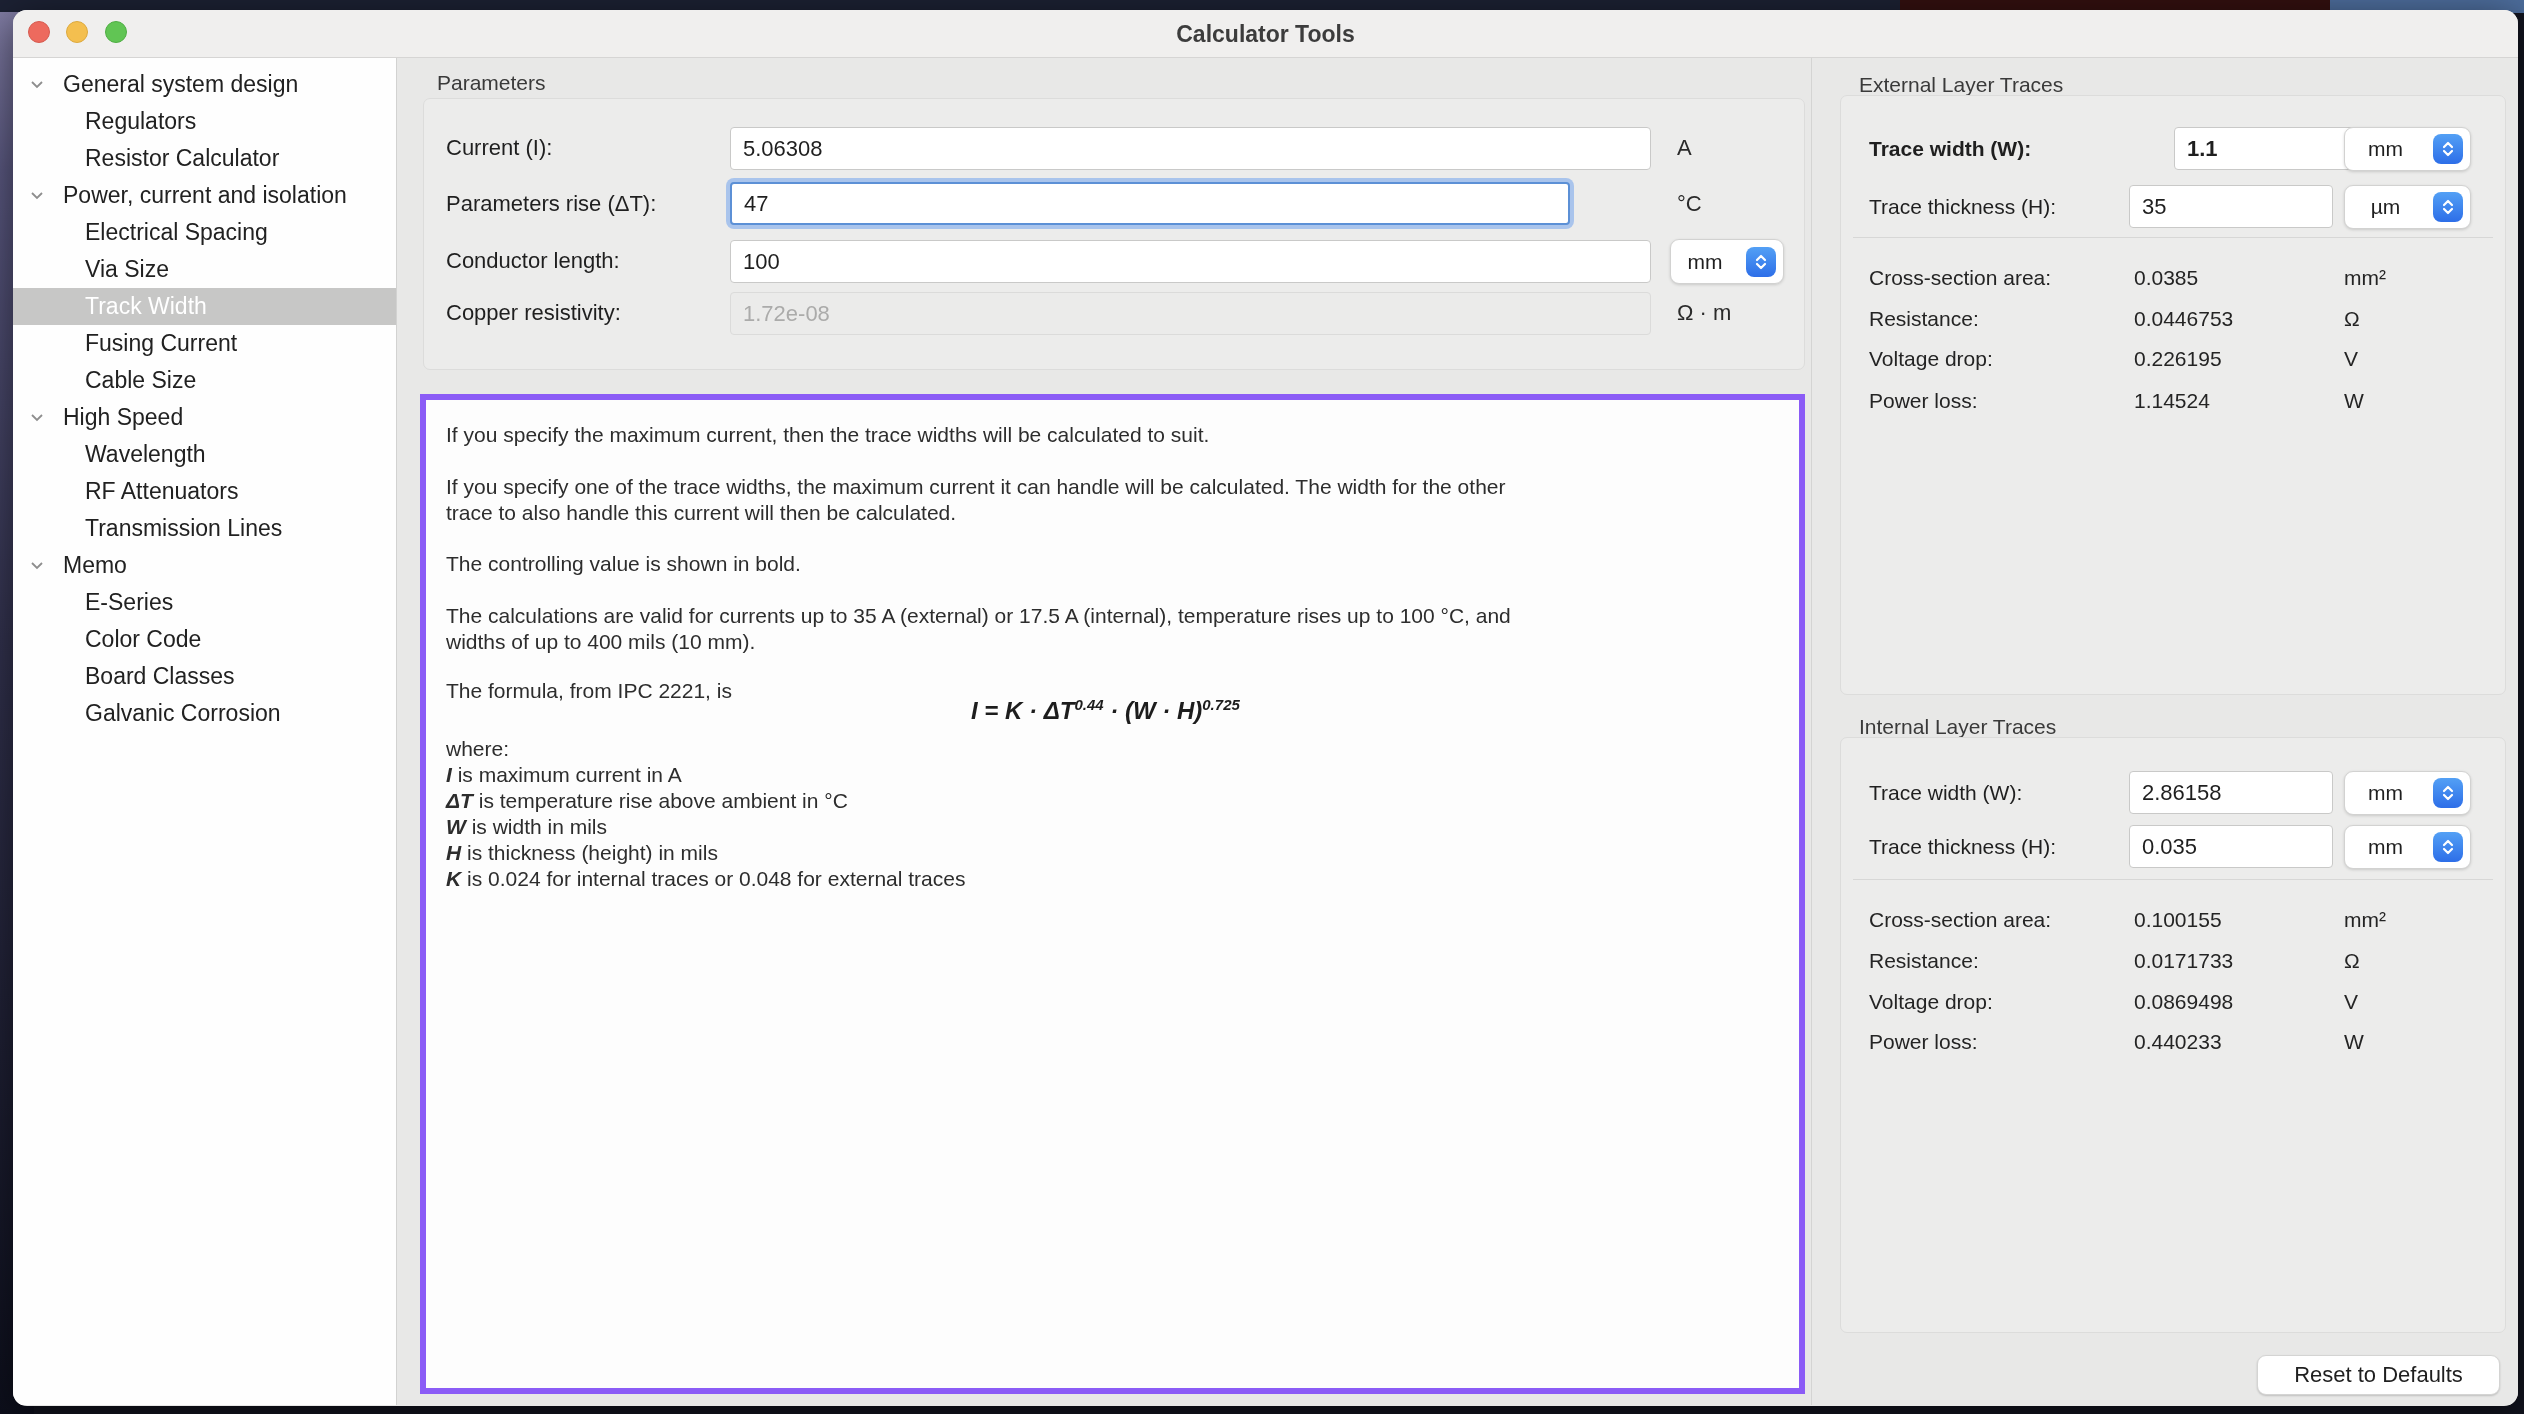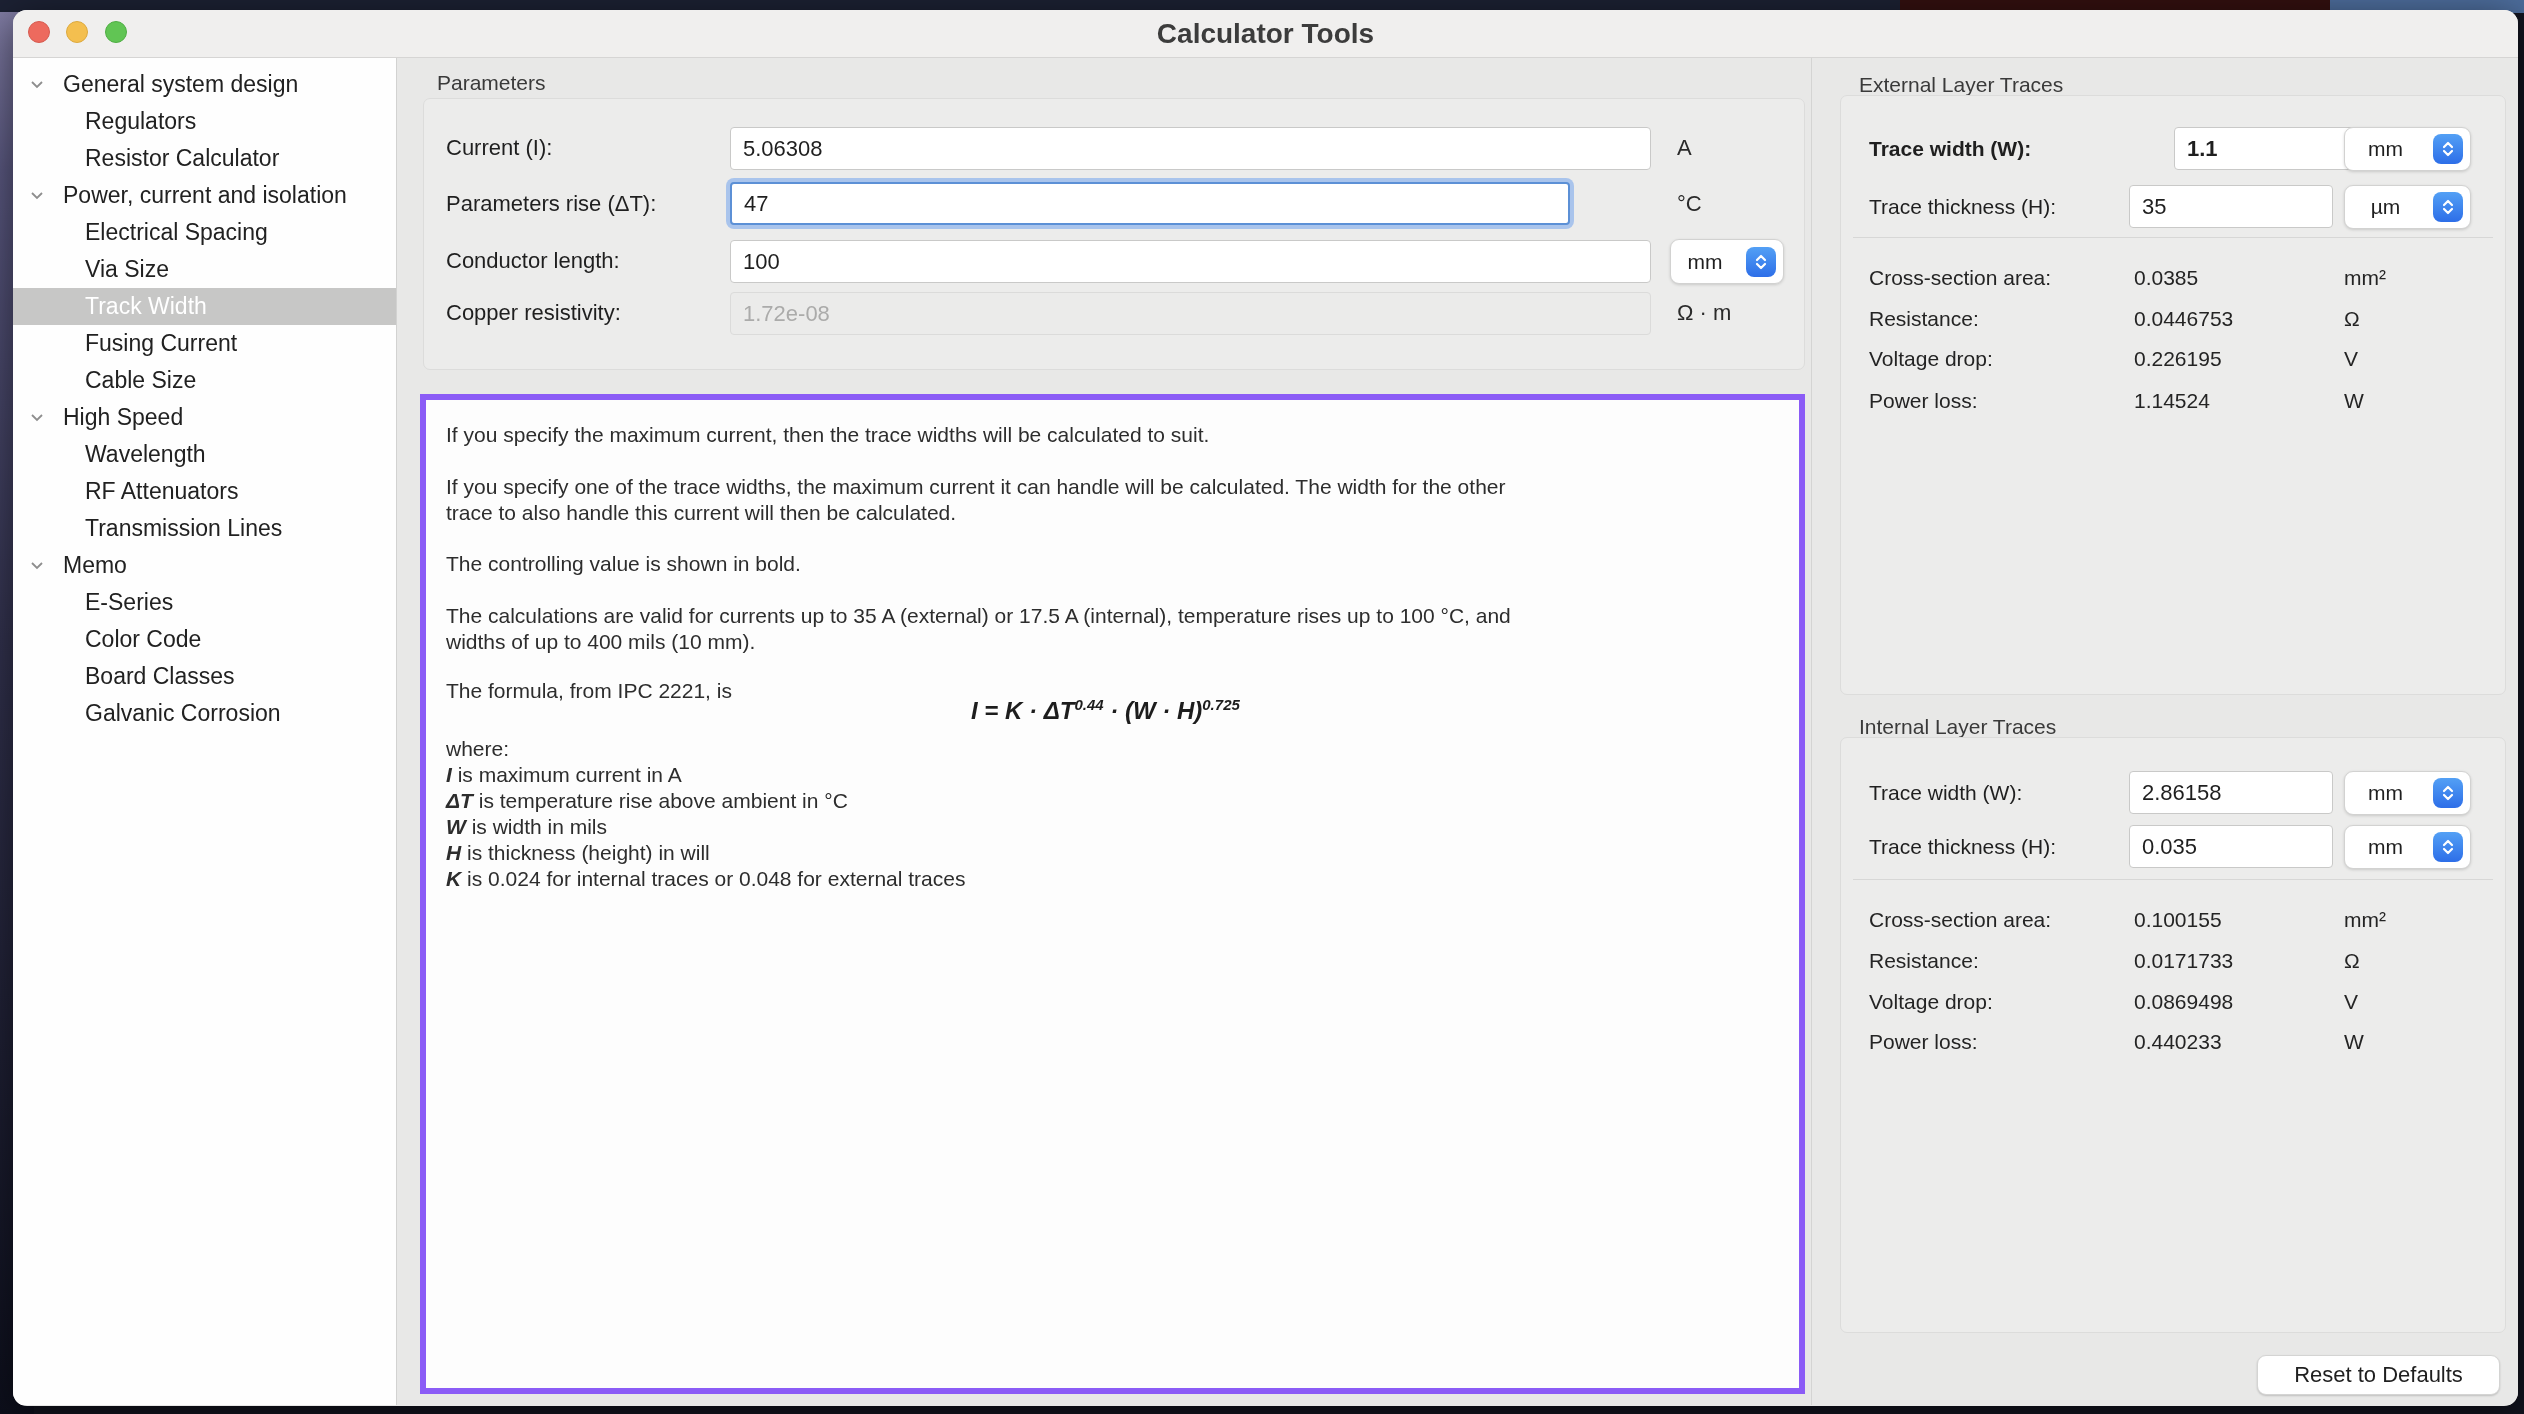--- a/index.html
+++ b/index.html
@@ -13,21 +13,21 @@
   .desktop-top-red { position:absolute; left:1900px; top:0; width:430px; height:11px; background:#33100f; }
   .desktop-top-blue { position:absolute; left:2330px; top:0; width:194px; height:13px; background:#4d6d9c; }
 
   
   .window { position:absolute; left:13px; top:10px; width:2505px; height:1396px;
     background:#e8e8e7; border-radius:14px; overflow:hidden;
     box-shadow:0 8px 40px rgba(0,0,0,.55); }
 
   .titlebar { position:relative; height:48px; background:#f0efee; border-bottom:1px solid #d6d5d4; }
   .title { position:absolute; left:0; right:0; top:0; height:48px; line-height:48px;
-    text-align:center; font-size:28px; font-weight:bold; color:#3c3c3c; }
+    text-align:center; font-size:23px; font-weight:bold; color:#3c3c3c; }
   .tl { position:absolute; top:11px; width:22px; height:22px; border-radius:50%; }
   .tl.red    { left:15px; background:#ed6a5e; border:1px solid #d55b50; }
   .tl.yellow { left:53px; background:#f4bf4f; border:1px solid #dca93e; }
   .tl.green  { left:92px; background:#61c554; border:1px solid #4fae44; }
 
   .content { display:flex; height:1347px; }
 
   
   .sidebar { width:384px; background:#fefefe; border-right:1px solid #d2d2d1; padding-top:8px; }
   .tree-row { height:37px; display:flex; align-items:center; font-size:23px; color:#212121; cursor:default; }
@@ -206,21 +206,21 @@
         <div class="desc-line" style="top:100px;">trace to also handle this current will then be calculated.</div>
         <div class="desc-line" style="top:151px;">The controlling value is shown in bold.</div>
         <div class="desc-line" style="top:203px;">The calculations are valid for currents up to 35 A (external) or 17.5 A (internal), temperature rises up to 100 °C, and</div>
         <div class="desc-line" style="top:229px;">widths of up to 400 mils (10 mm).</div>
         <div class="desc-line" style="top:278px;">The formula, from IPC 2221, is</div>
         <div class="formula"><span>I = K · ΔT</span><sup>0.44</sup><span> · (W · H)</span><sup>0.725</sup></div>
         <div class="desc-line" style="top:336px;">where:</div>
         <div class="desc-line" style="top:362px;"><span class="wsym">I</span><span> is maximum current in A</span></div>
         <div class="desc-line" style="top:388px;"><span class="wsym">ΔT</span><span> is temperature rise above ambient in °C</span></div>
         <div class="desc-line" style="top:414px;"><span class="wsym">W</span><span> is width in mils</span></div>
-        <div class="desc-line" style="top:440px;"><span class="wsym">H</span><span> is thickness (height) in will</span></div>
+        <div class="desc-line" style="top:440px;"><span class="wsym">H</span><span> is thickness (height) in mils</span></div>
         <div class="desc-line" style="top:466px;"><span class="wsym">K</span><span> is 0.024 for internal traces or 0.048 for external traces</span></div>
       </div>
     </div>
 
     <div class="rightpanel">
 
       <div class="section-label" style="position:absolute; left:47px; top:15px;">External Layer Traces</div>
       <div class="rp-box" style="top:37px; height:600px;">
         <div class="rp-label bold" style="left:28px; top:38px;">Trace width (W):</div>
         <input class="rp-input bold" style="top: 31px;" value="1.1">

